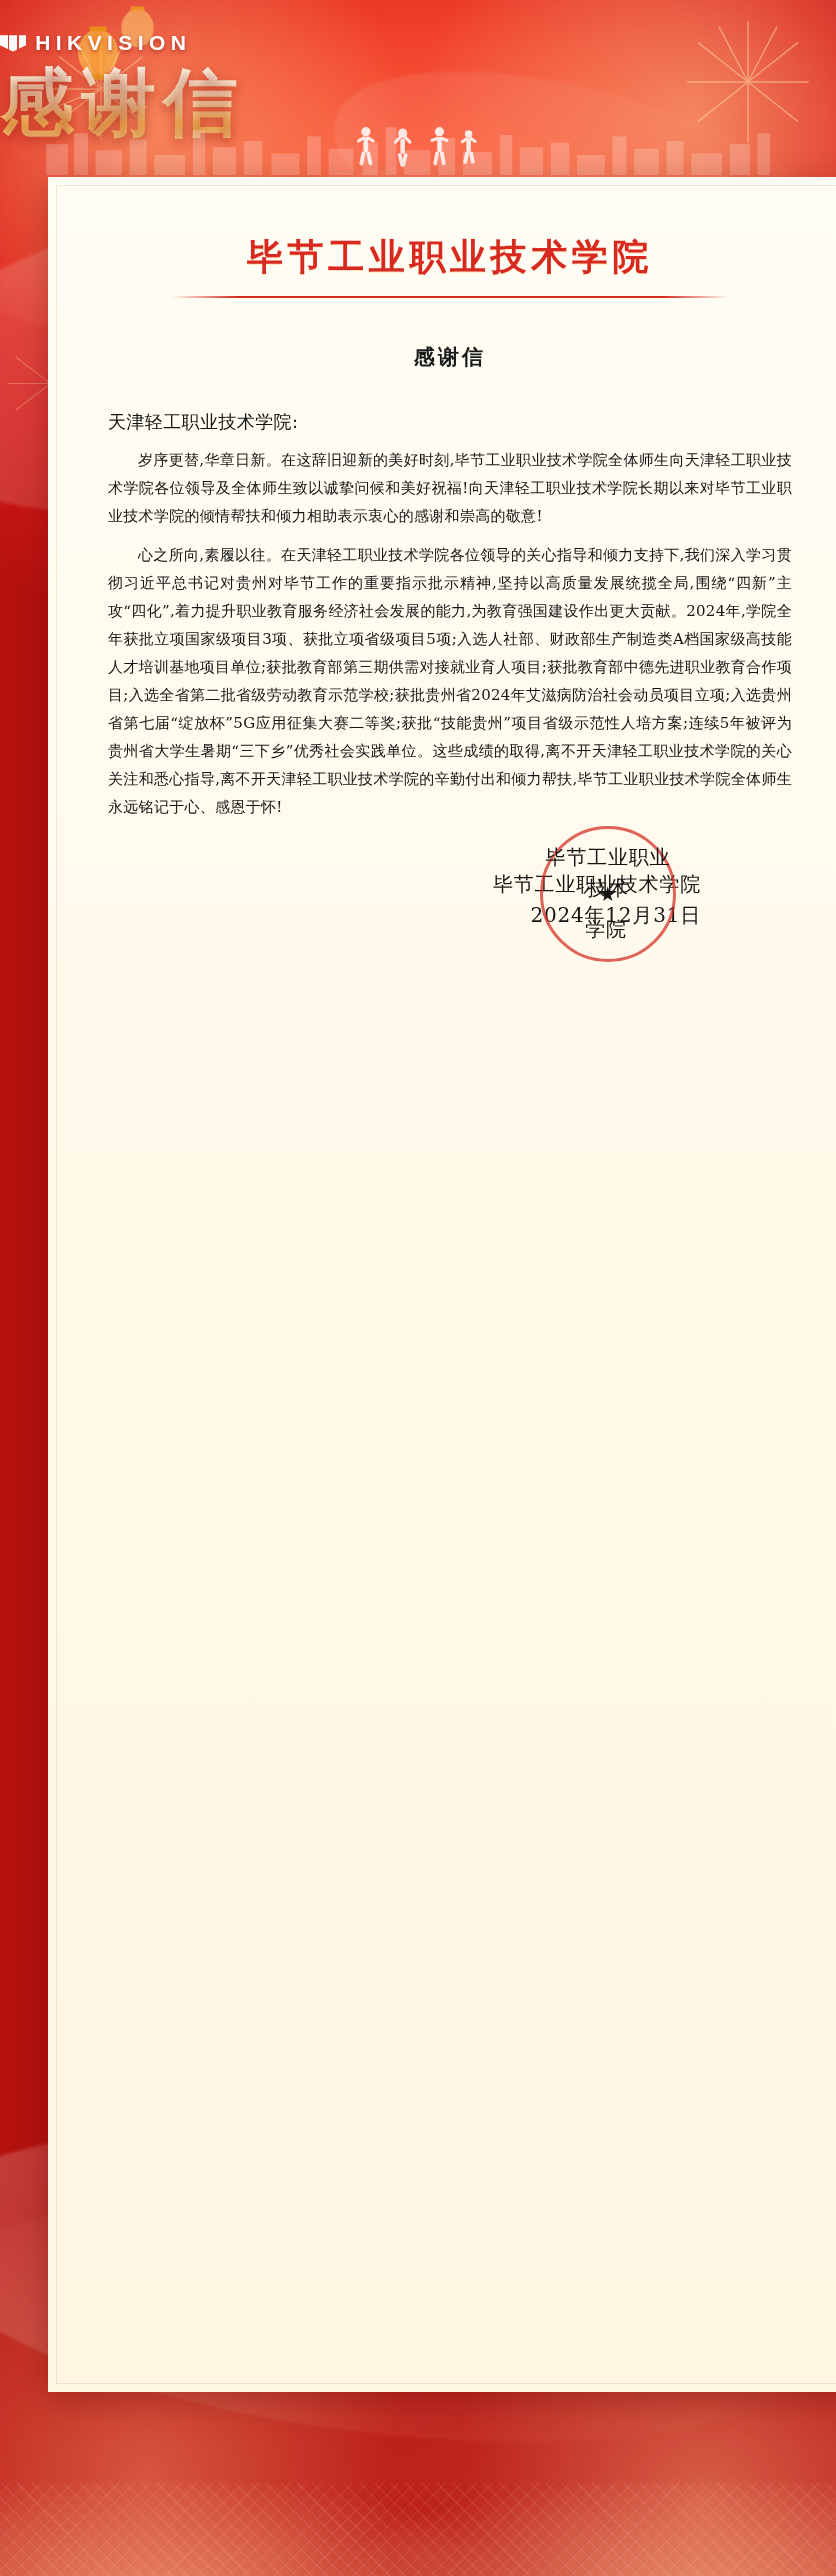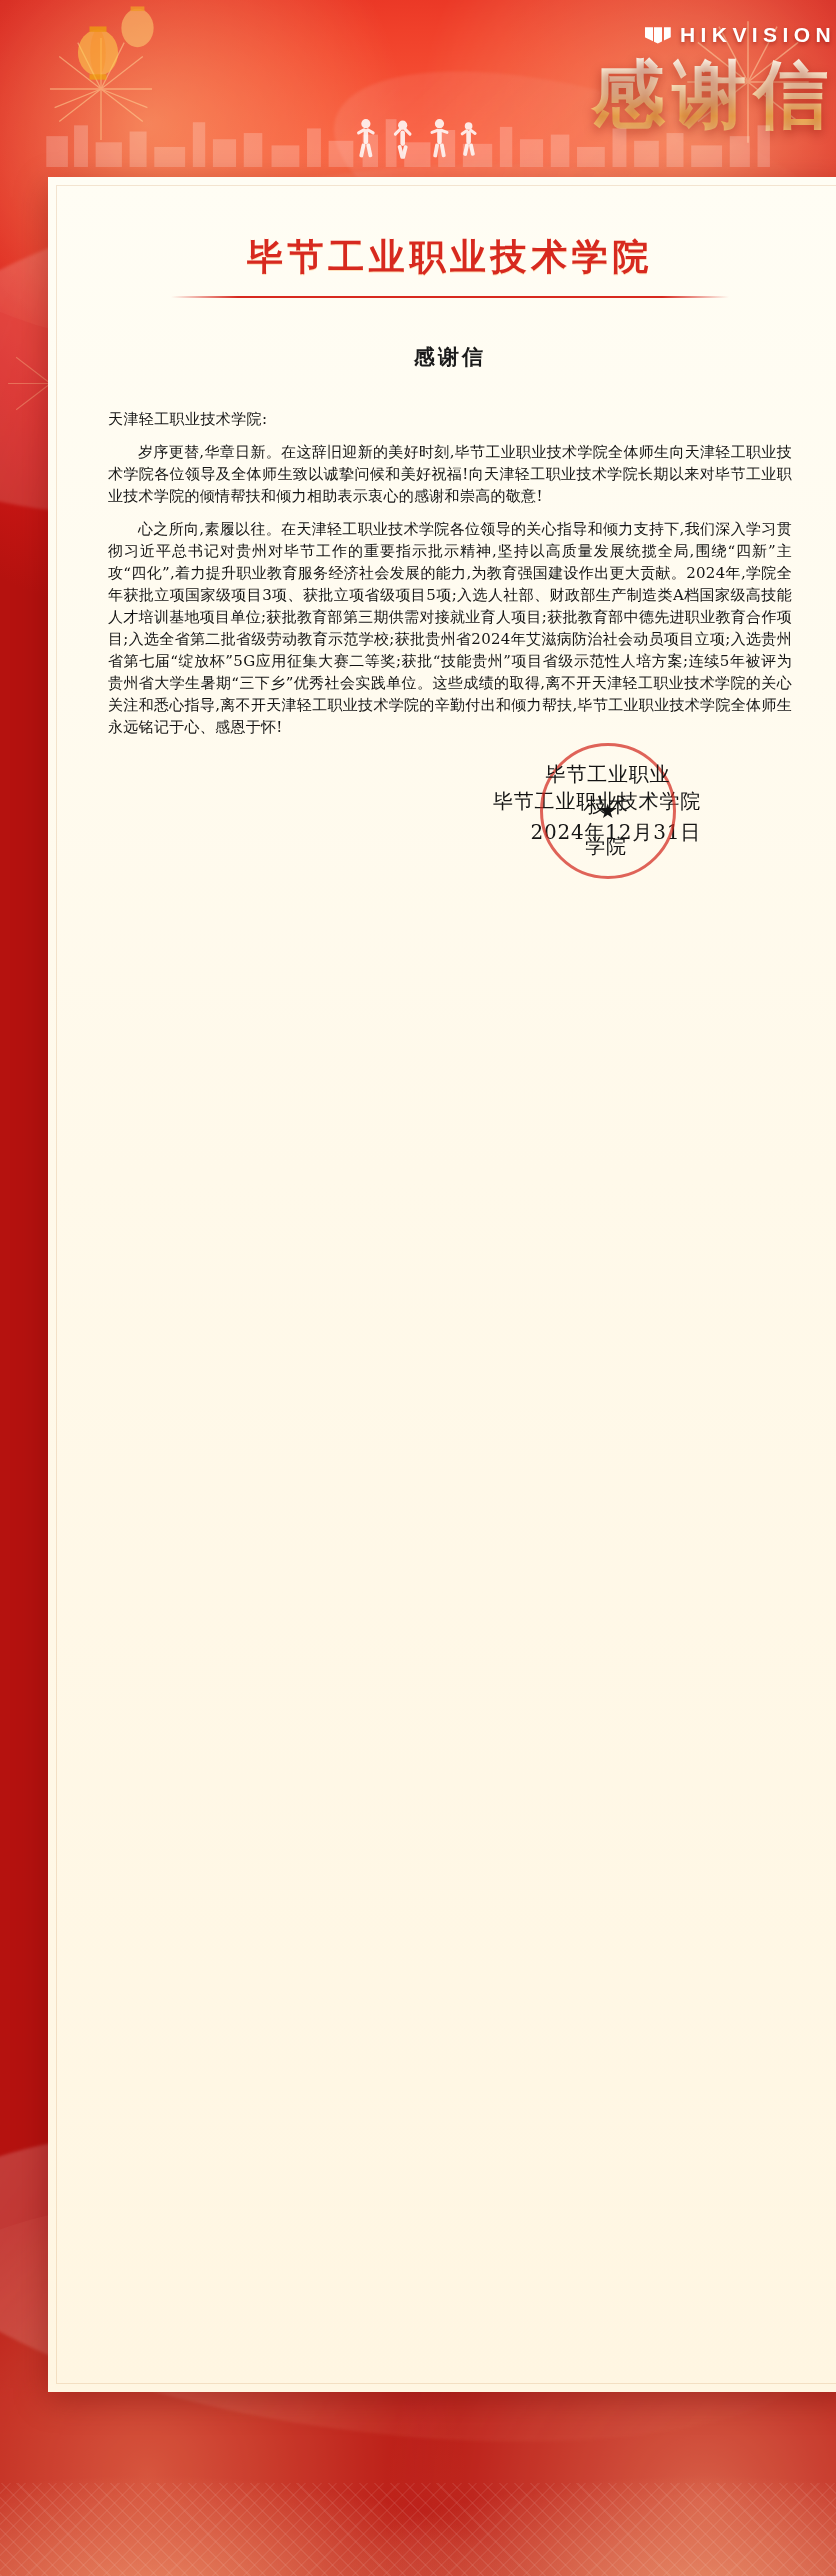--- a/index.html
+++ b/index.html
@@ -43,21 +43,22 @@
   .r2 { width: 929px; height: 294px; left: -93px; top: 2138px; transform: rotate(7deg); }
   .r3 { width: 542px; height: 201px; left: 325px; top: 93px; transform: rotate(16deg); opacity:.5;}
 
   
   .burst { position: absolute; pointer-events: none; opacity: .65; }
 
   
   .header {
     position: relative;
     height: 167px;
-    text-align: right;
+    text-align: left;
+    margin-top: 8px;
   }
   .brand {
     position: absolute;
     top: 23px; left: 0; right: 0;
     color: #ffffff;
     font-size: 21px;
     font-weight: bold;
     letter-spacing: 5.4px;
     font-family: "Liberation Sans", sans-serif;
     text-shadow: 0 1.5px 4.6px rgba(120,0,0,.5);
@@ -138,29 +139,29 @@
     text-align: center;
     font-family: "DejaVu Serif", serif;
     font-weight: bold;
     font-size: 21px;
     letter-spacing: 3.1px;
     color: #1a1a1a;
     margin-top: 45px;
   }
   .salutation {
     font-family: "DejaVu Serif", serif;
-    font-size: 15px;
+    font-size: 18px;
     color: #141414;
     margin-top: 39px;
     letter-spacing: 0.4px;
   }
   .body p {
     font-family: "DejaVu Serif", serif;
     font-size: 15px;
-    line-height: 22px;
+    line-height: 28px;
     color: #141414;
     text-align: justify;
     text-indent: 2em;
     margin-top: 11.6px;
     letter-spacing: 0.3px;
   }
   .sign {
     margin-top: 48px;
     text-align: right;
     padding-right: 91px;

